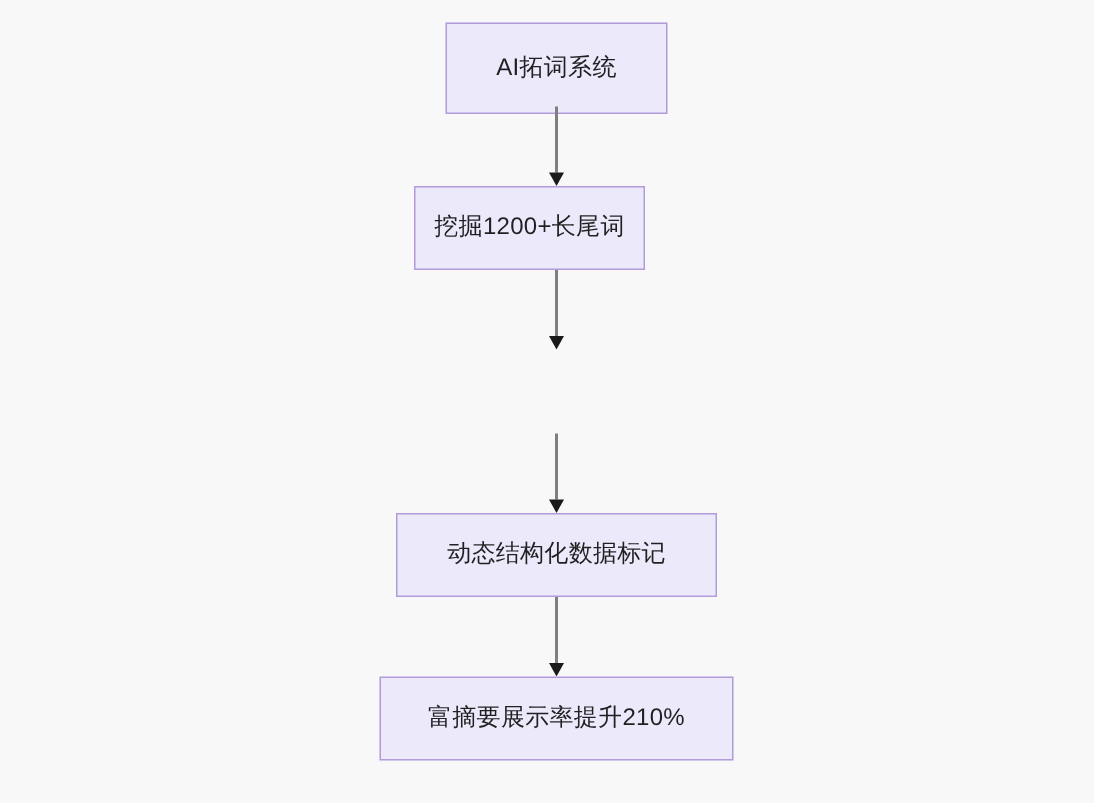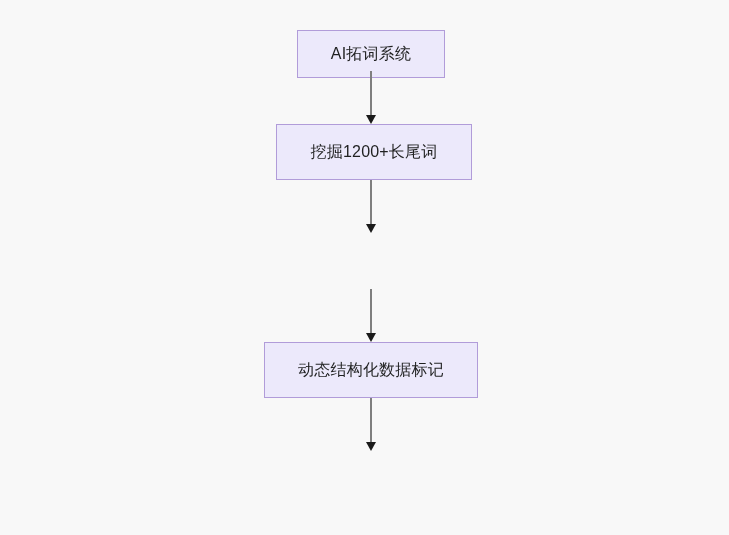--- a/index.html
+++ b/index.html
@@ -56,22 +56,22 @@
     position: absolute;
     left: -4px;
     width: 0;
     height: 0;
     border-left: 5px solid transparent;
     border-right: 5px solid transparent;
     border-top: 9px solid #1a1a1a;
   }
 
   
-  .n0 { left: 297px; top: 15px;  width: 148px; height: 48px; margin-top: 15px; }
-  .n1 { left: 276px; top: 124px; width: 196px; height: 56px; }
+  .n0 { left: 297px; top: 15px;  width: 148px; height: 61px; }
+  .n1 { left: 276px; top: 124px; width: 154px; height: 56px; }
   .n2 { left: 260px; top: 233px; width: 222px; height: 56px; }
   .n3 { left: 264px; top: 342px; width: 214px; height: 56px; }
   .n4 { left: 253px; top: 451px; width: 236px; height: 56px; }
 
   
   .e0 { left: 370px; top: 71px;  height: 53px; }
   .e1 { left: 370px; top: 180px; height: 53px; }
   .e2 { left: 370px; top: 289px; height: 53px; }
   .e3 { left: 370px; top: 398px; height: 53px; }
 </style>
@@ -106,14 +106,17 @@
 
   <div class="node n3">
     <span class="node-label">动态结构化数据标记</span>
   </div>
 
   <div class="edge e3">
     <div class="edge-line" style="height:44px"></div>
     <div class="edge-head" style="top:44px"></div>
   </div>
 
+  <div class="node n4">
+    <span class="node-label">富摘要展示率提升210%</span>
+  </div>
 
 </div>
 
 </body></html>

